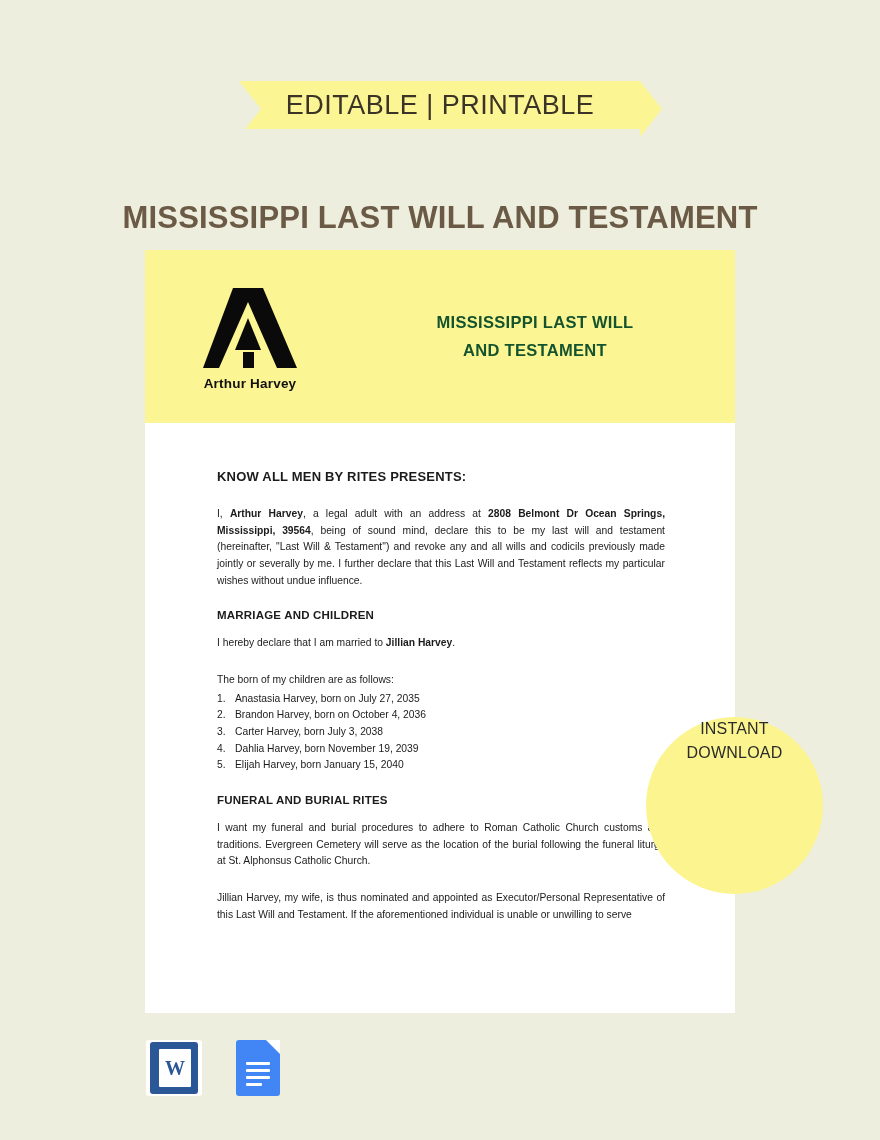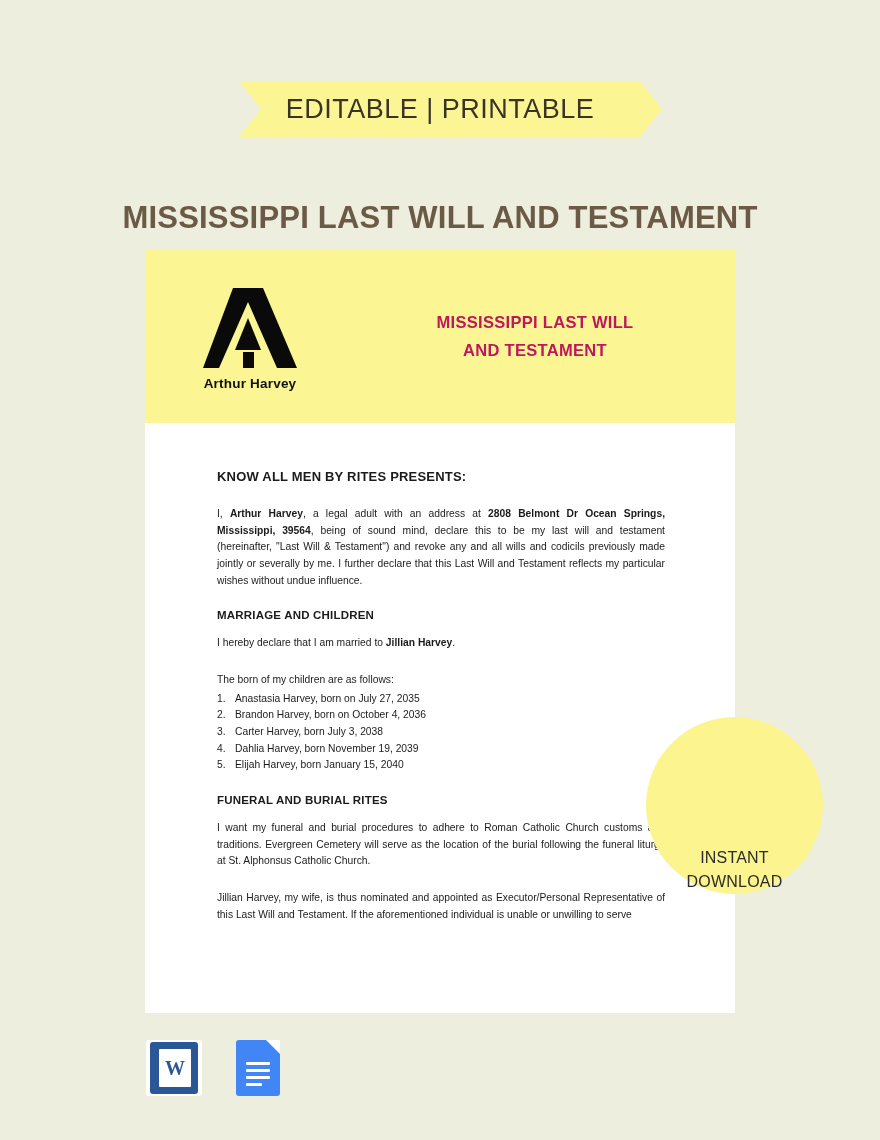--- a/index.html
+++ b/index.html
@@ -20,25 +20,25 @@
     position: absolute;
     top: 81px;
     left: 0;
     width: 880px;
     display: flex;
     justify-content: center;
   }
   .ribbon {
     position: relative;
     background: #fbf594;
-    height: 40px;
+    height: 48px;
     display: flex;
     align-items: center;
     justify-content: flex-start;
-    padding: 8px 46px;
+    padding: 0 46px;
   }
   .ribbon::before,
   .ribbon::after {
     content: "";
     position: absolute;
     top: 0;
     width: 0;
     height: 0;
     border-top: 28px solid transparent;
     border-bottom: 28px solid transparent;
@@ -110,21 +110,21 @@
     font-weight: bold;
     color: #111111;
     letter-spacing: 0.2px;
   }
   .doc-title {
     flex: 1;
     padding-right: 20px;
     text-align: center;
     font-size: 16.5px;
     font-weight: bold;
-    color: #be185d;
+    color: #14532d;
     line-height: 1.65;
     letter-spacing: 0.3px;
   }
 
   .doc-body {
     padding: 46px 70px 0 72px;
     color: #1b1b1b;
   }
   .section-caps {
     font-size: 11.5px;
@@ -170,21 +170,21 @@
   
   .badge {
     position: absolute;
     top: 717px;
     left: 646px;
     width: 177px;
     height: 177px;
     border-radius: 50%;
     background: #fbf48f;
     display: flex;
-    align-items: flex-end;
+    align-items: flex-start;
     justify-content: center;
     text-align: center;
   }
   .badge-text {
     font-size: 16px;
     color: #2b2b2b;
     line-height: 1.5;
     letter-spacing: 0.2px;
   }
 

